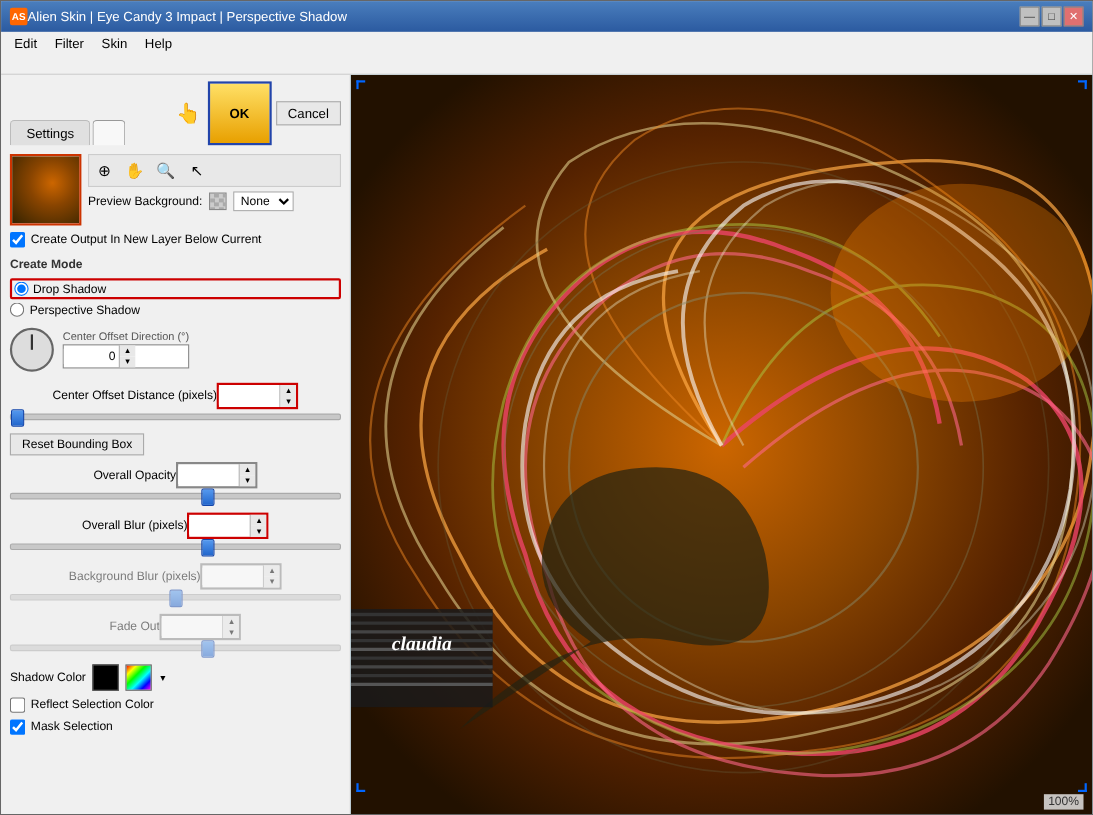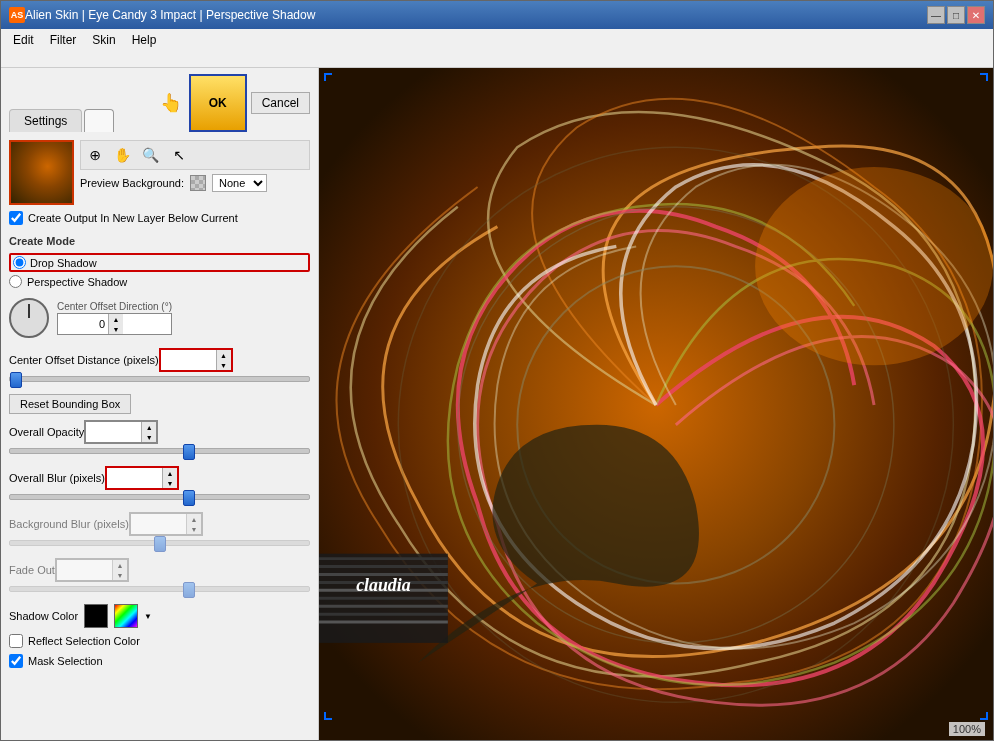--- a/index.html
+++ b/index.html
@@ -273,21 +273,21 @@
 
     
     .slider-row {
       display: flex;
       flex-direction: column;
       gap: 2px;
       margin-bottom: 4px;
     }
     .slider-label-row {
       display: flex;
-      justify-content: flex-start;
+      justify-content: center;
       align-items: center;
       font-size: 11px;
     }
     .slider-value-box {
       display: flex;
       align-items: center;
       border: 2px solid #cc0000;
       background: white;
     }
     .slider-value-box.normal {

